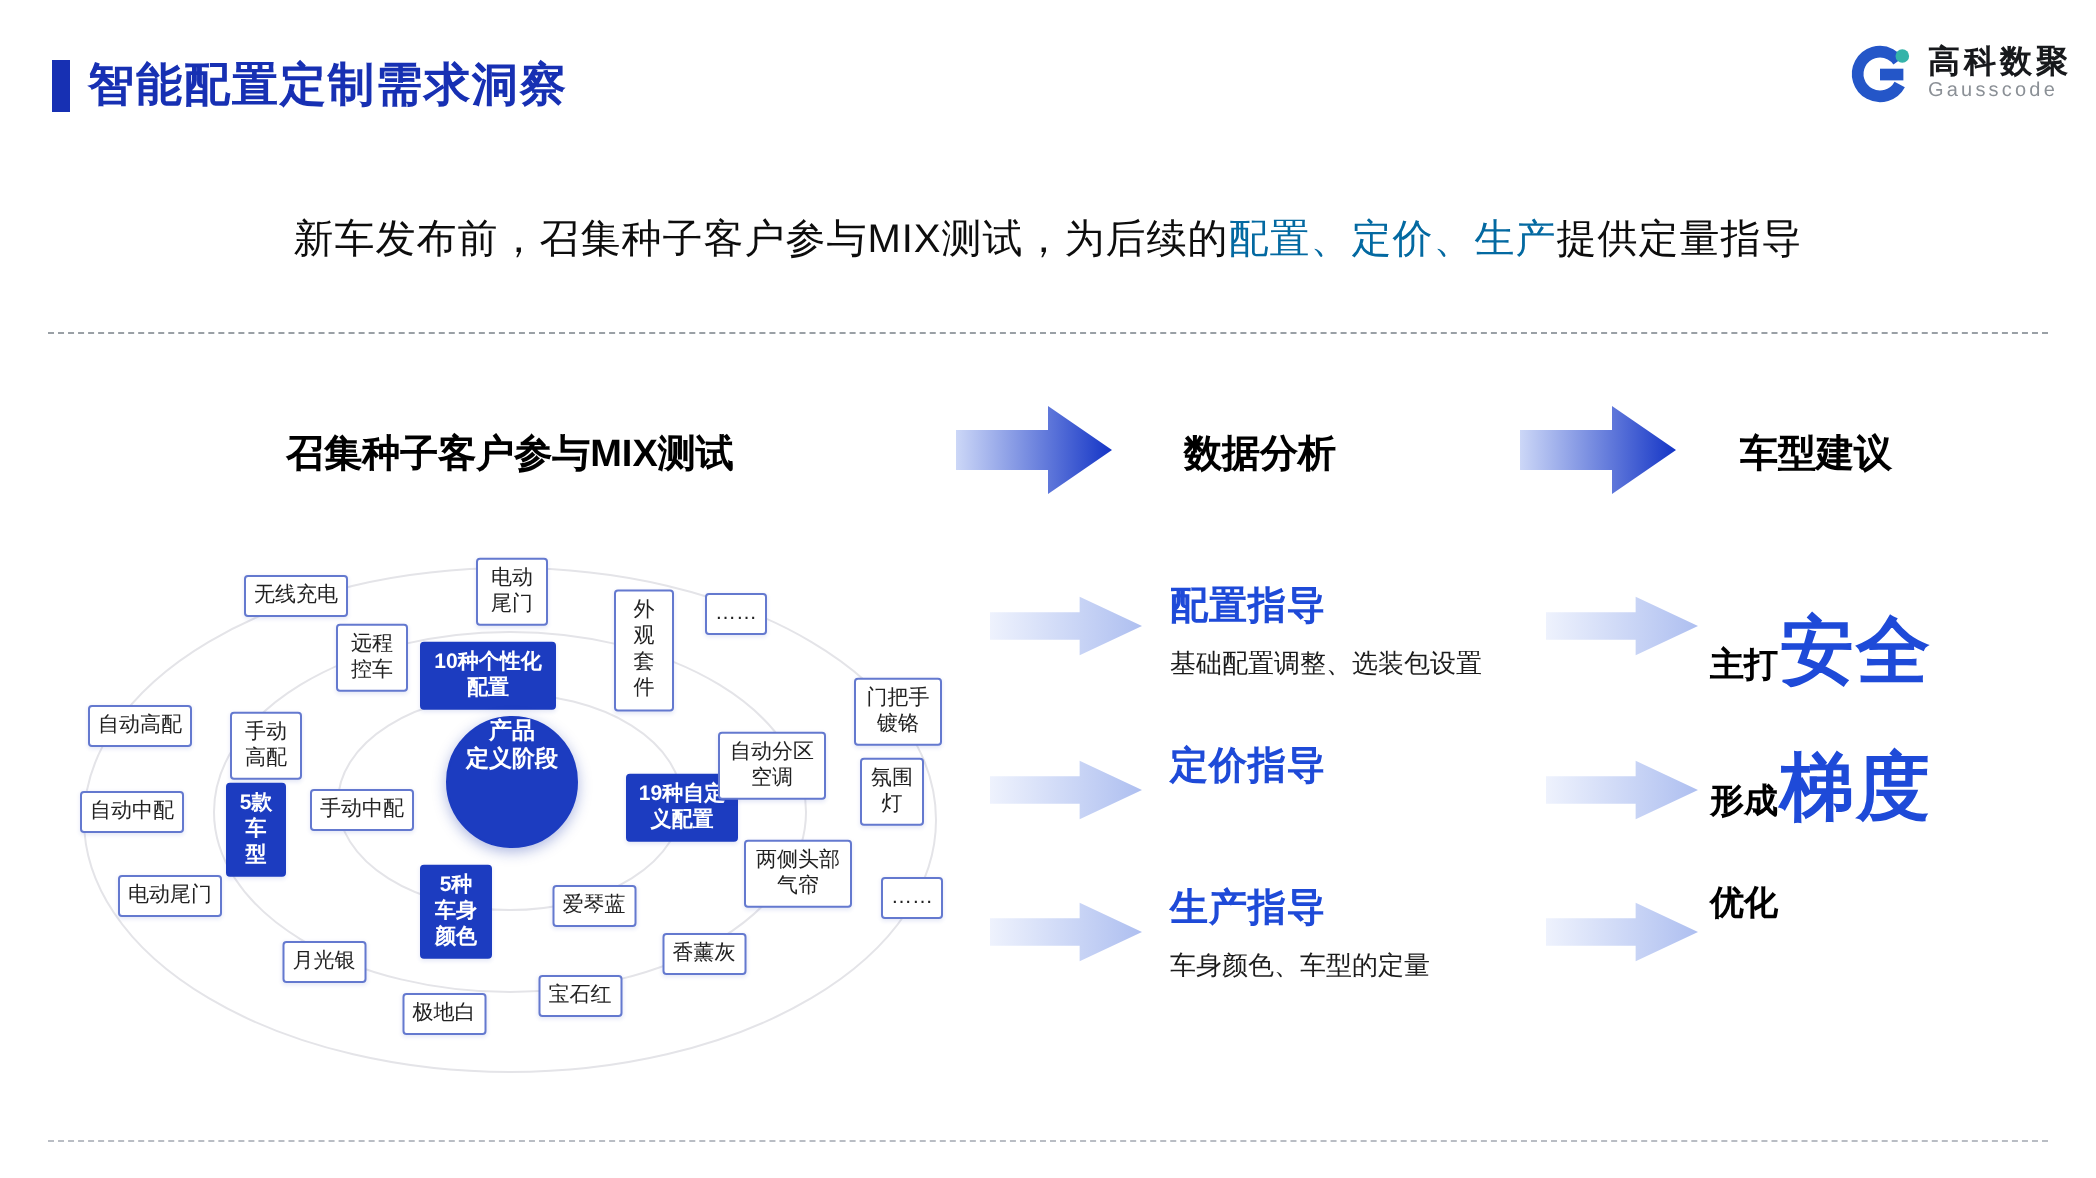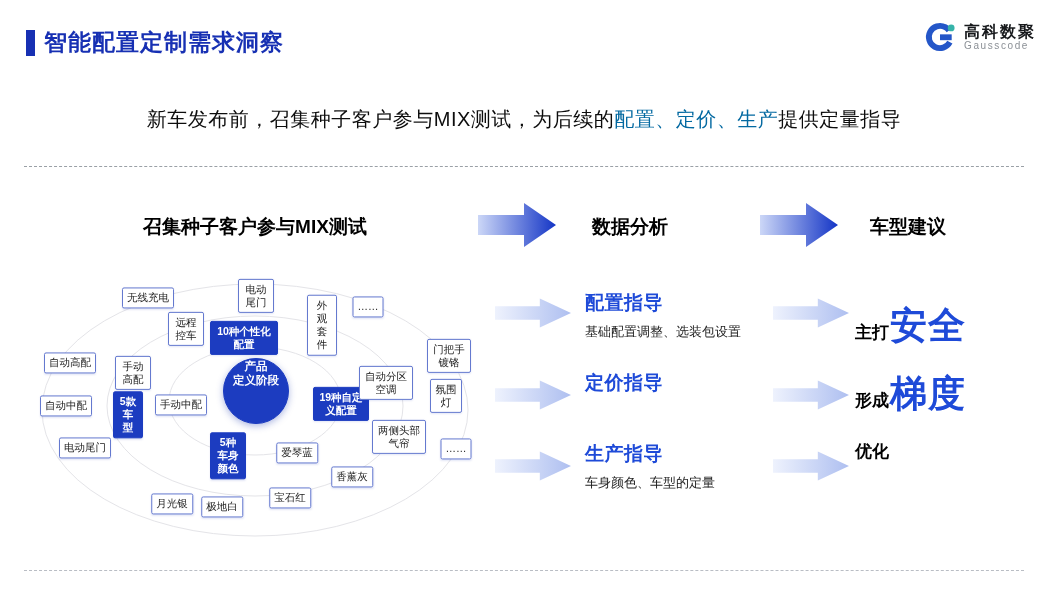--- a/index.html
+++ b/index.html
@@ -152,21 +152,21 @@
     <div class="node" style="left:55px; top:180px;">电动尾门</div>
     <div class="node blue wrap" style="left:311px; top:136px; width:56px;">19种自定义配置</div>
     <div class="node wrap" style="left:356px; top:115px; width:54px;">自动分区空调</div>
     <div class="node wrap" style="left:419px; top:88px; width:44px;">门把手镀铬</div>
     <div class="node wrap" style="left:416px; top:128px; width:32px;">氛围灯</div>
     <div class="node wrap" style="left:369px; top:169px; width:54px;">两侧头部气帘</div>
     <div class="node" style="left:426px; top:181px;">……</div>
     <div class="node blue wrap" style="left:198px; top:188px; width:36px;">5种车身颜色</div>
     <div class="node" style="left:267px; top:185px;">爱琴蓝</div>
     <div class="node" style="left:322px; top:209px;">香薰灰</div>
-    <div class="node" style="left:142px; top:213px;margin-top:23px;">月光银</div>
+    <div class="node" style="left:132px; top:213px;">月光银</div>
     <div class="node" style="left:192px; top:239px;">极地白</div>
     <div class="node" style="left:260px; top:230px;">宝石红</div>
 
     <div class="node blue center" style="left:226px; top:123px;">
       <span>产品</span>
       <span>定义阶段</span>
     </div>
   </div>
 
   <div class="analysis">

